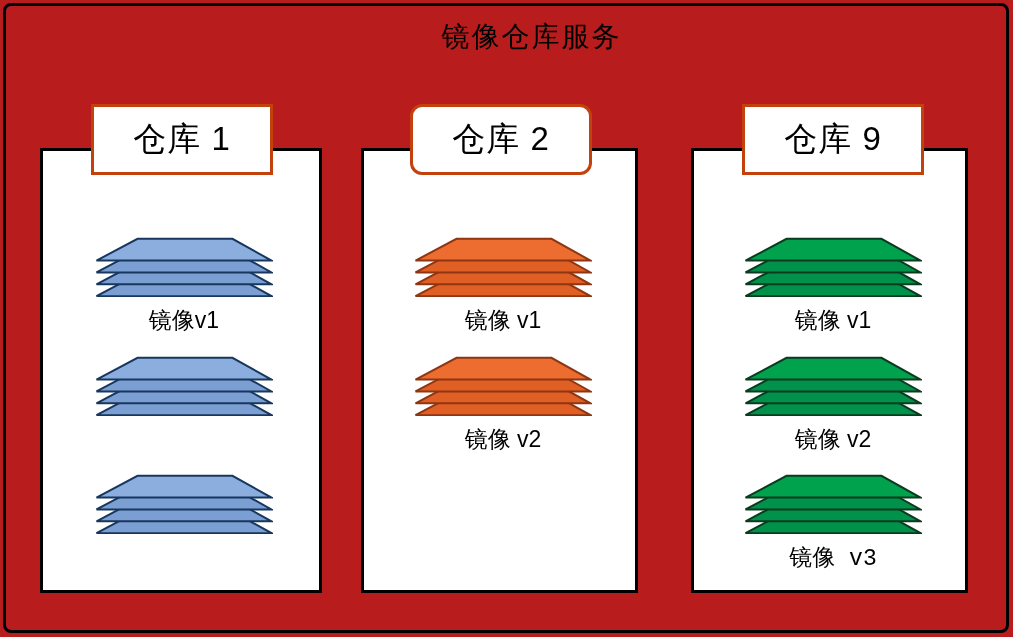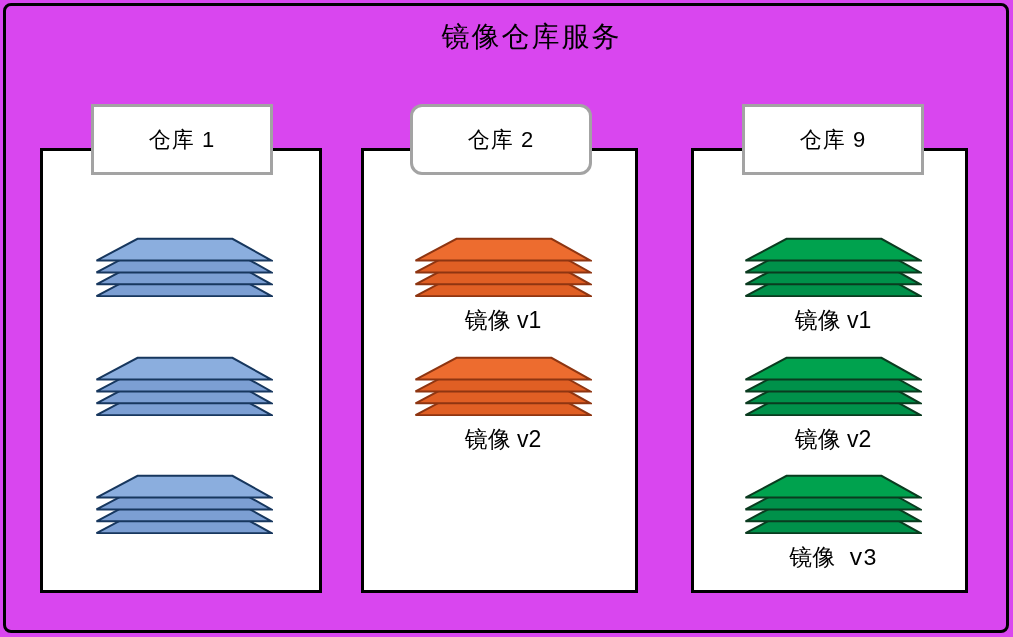--- a/index.html
+++ b/index.html
@@ -1,20 +1,20 @@
 <!DOCTYPE html>
 <html><head>
 <meta charset="utf-8">
 <style>
   html,body{margin:0;padding:0;background:#fff;}
   #canvas{
     position:relative;
     width:1013px;height:637px;
     font-family:"Liberation Sans","DejaVu Sans",sans-serif;
-    background:#d946ef;
+    background:#b91c1c;
     overflow:hidden;
   }
   .outer-border{
     position:absolute;
     left:3px;top:3px;right:4px;bottom:4px;
     border:3px solid #000;
     border-radius:8px;
   }
   .diagram-title{
     position:absolute;
@@ -32,25 +32,25 @@
     border:3px solid #000;
     background:#fff;
     box-sizing:border-box;
   }
   .warehouse-box.w0{left:40px;width:282px;}
   .warehouse-box.w1{left:361px;width:277px;}
   .warehouse-box.w2{left:691px;width:277px;}
   .warehouse-label-box{
     position:absolute;
     top:104px;width:182px;height:71px;
-    border:3px solid #a3a3a3;
+    border:3px solid #c2410c;
     background:#fff;
     box-sizing:border-box;
     display:flex;align-items:center;justify-content:center;
-    font-size:22px;
+    font-size:33px;
     color:#000;
     z-index:2;
     letter-spacing:1px;
   }
   .warehouse-label-box.b0{left:91px;}
   .warehouse-label-box.b1{left:410px;border-radius:12px;}
   .warehouse-label-box.b2{left:742px;}
   .image-stack{
     position:absolute;
     width:178px;
@@ -77,20 +77,21 @@
   <div class="warehouse-label-box b2">仓库 9</div>
 
   <div class="warehouse-box w0">
       <div class="image-stack" style="top: 86px; left: 52px;">
         <svg class="layers-svg" width="178" height="60" viewBox="0 0 180 60">
           <polygon points="1.5,23.5 43,1.5 139,1.5 178.5,23.5" transform="translate(0,36)" fill="#7C9FD3" stroke="#17375E" stroke-width="2"></polygon>
           <polygon points="1.5,23.5 43,1.5 139,1.5 178.5,23.5" transform="translate(0,24)" fill="#7C9FD3" stroke="#17375E" stroke-width="2"></polygon>
           <polygon points="1.5,23.5 43,1.5 139,1.5 178.5,23.5" transform="translate(0,12)" fill="#7C9FD3" stroke="#17375E" stroke-width="2"></polygon>
           <polygon points="1.5,23.5 43,1.5 139,1.5 178.5,23.5" fill="#8BAEDE" stroke="#17375E" stroke-width="2"></polygon>
         </svg>
+        <div class="image-label">镜像v1</div>
       </div>
       <div class="image-stack" style="top: 205px; left: 52px;">
         <svg class="layers-svg" width="178" height="60" viewBox="0 0 180 60">
           <polygon points="1.5,23.5 43,1.5 139,1.5 178.5,23.5" transform="translate(0,36)" fill="#7C9FD3" stroke="#17375E" stroke-width="2"></polygon>
           <polygon points="1.5,23.5 43,1.5 139,1.5 178.5,23.5" transform="translate(0,24)" fill="#7C9FD3" stroke="#17375E" stroke-width="2"></polygon>
           <polygon points="1.5,23.5 43,1.5 139,1.5 178.5,23.5" transform="translate(0,12)" fill="#7C9FD3" stroke="#17375E" stroke-width="2"></polygon>
           <polygon points="1.5,23.5 43,1.5 139,1.5 178.5,23.5" fill="#8BAEDE" stroke="#17375E" stroke-width="2"></polygon>
         </svg>
       </div>
       <div class="image-stack" style="top: 323px; left: 52px;">

